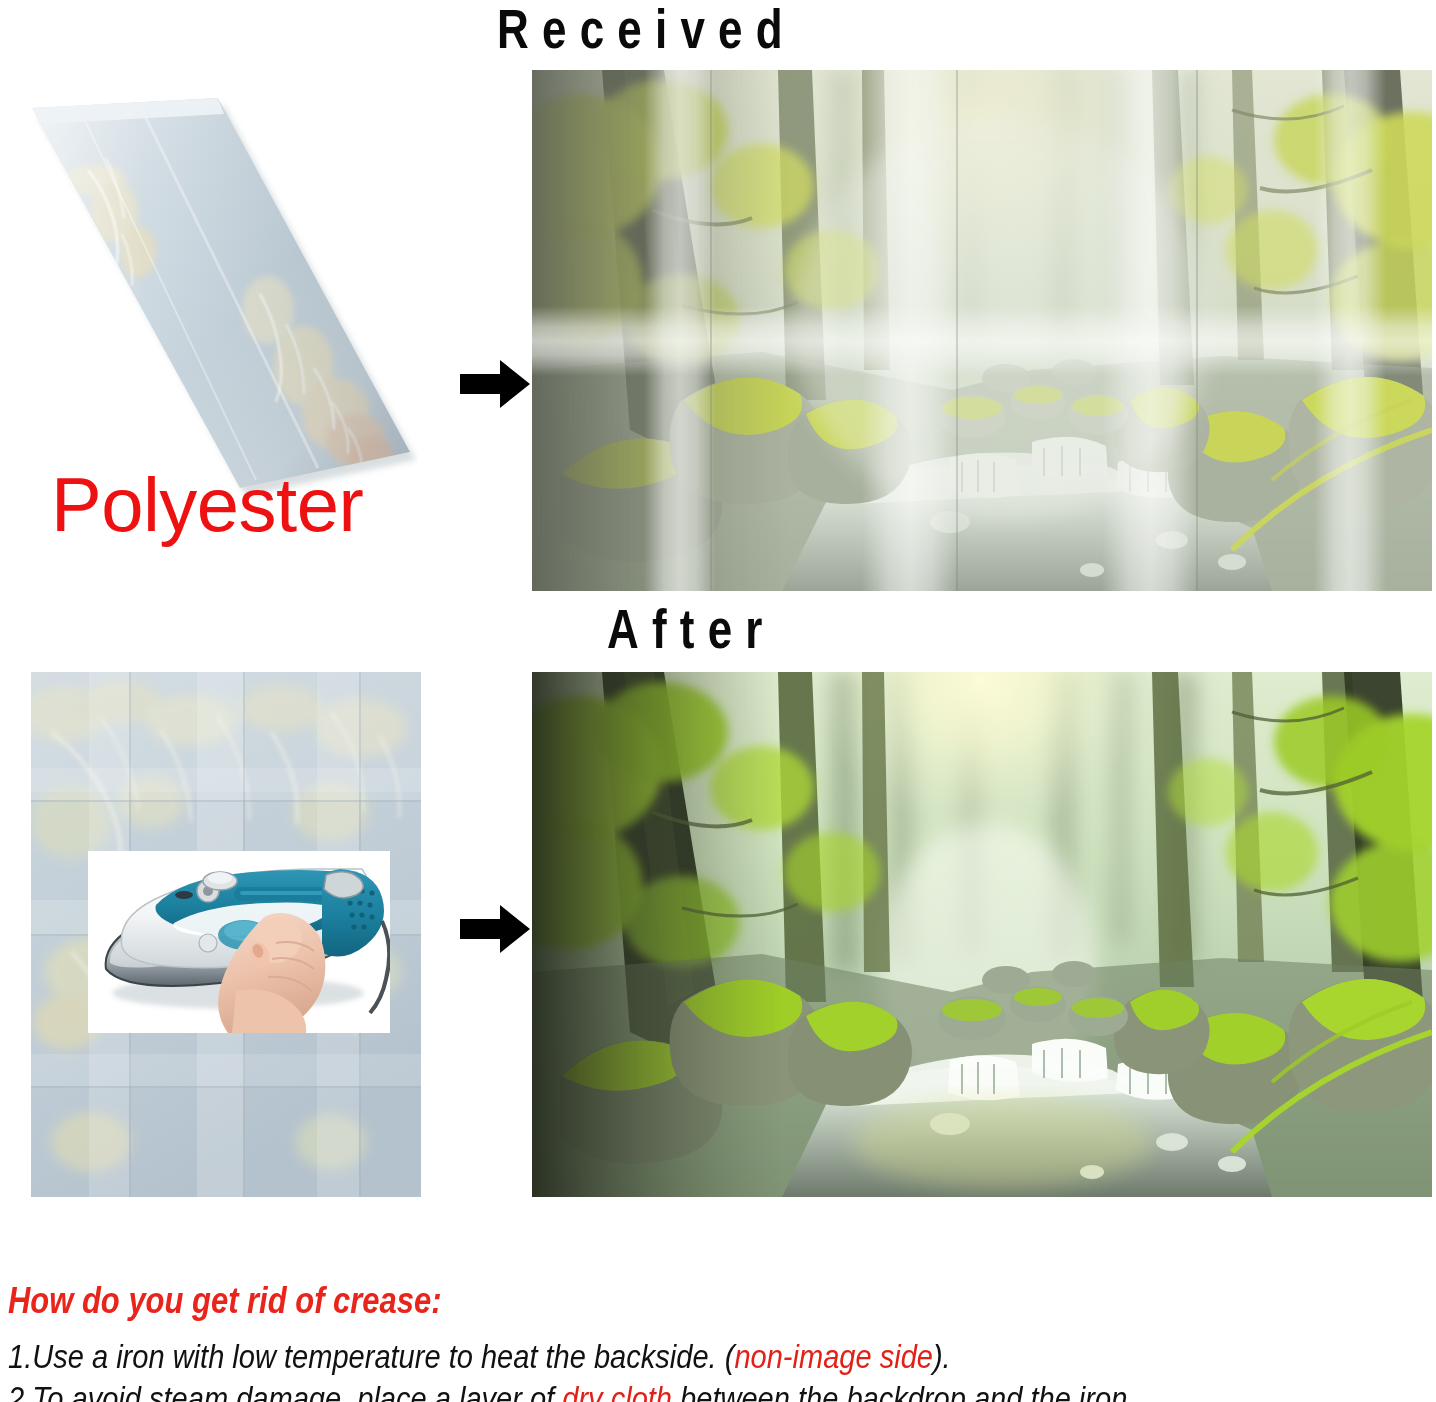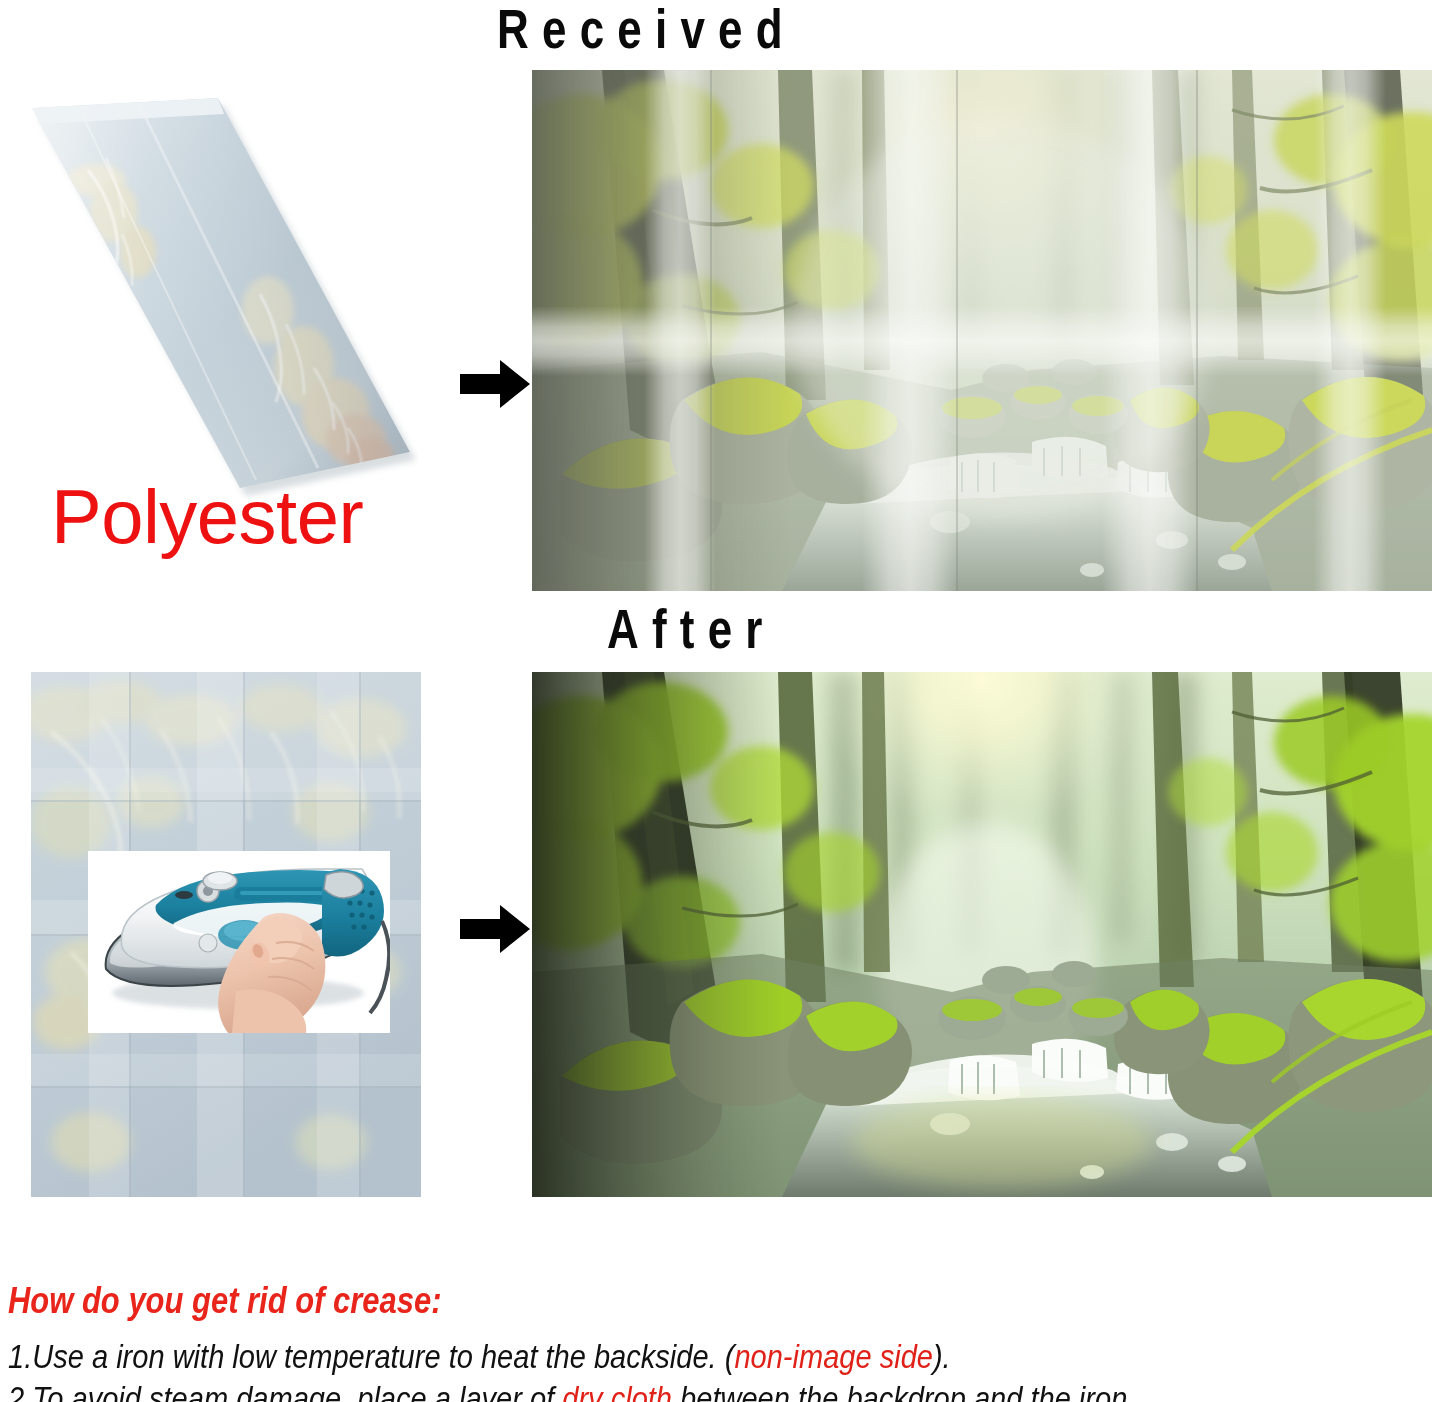--- a/index.html
+++ b/index.html
@@ -29,21 +29,20 @@
   
   #polyester-label{
     position:absolute;
     left:51px; top:461px;
     font-size:76px;
     font-weight:400;
     color:#ee1111;
     letter-spacing:-0.5px;
     white-space:nowrap;
     z-index:6;
-    margin-top:12px;
   }
 
   
   .arrow{ position:absolute; }
   #arrow-top   { left:460px; top:358px; }
   #arrow-bottom{ left:460px; top:903px; }
 
   
   .photo-frame{ position:absolute; overflow:hidden; }
   #photo-received{ left:532px; top:70px;  width:900px; height:521px; }

